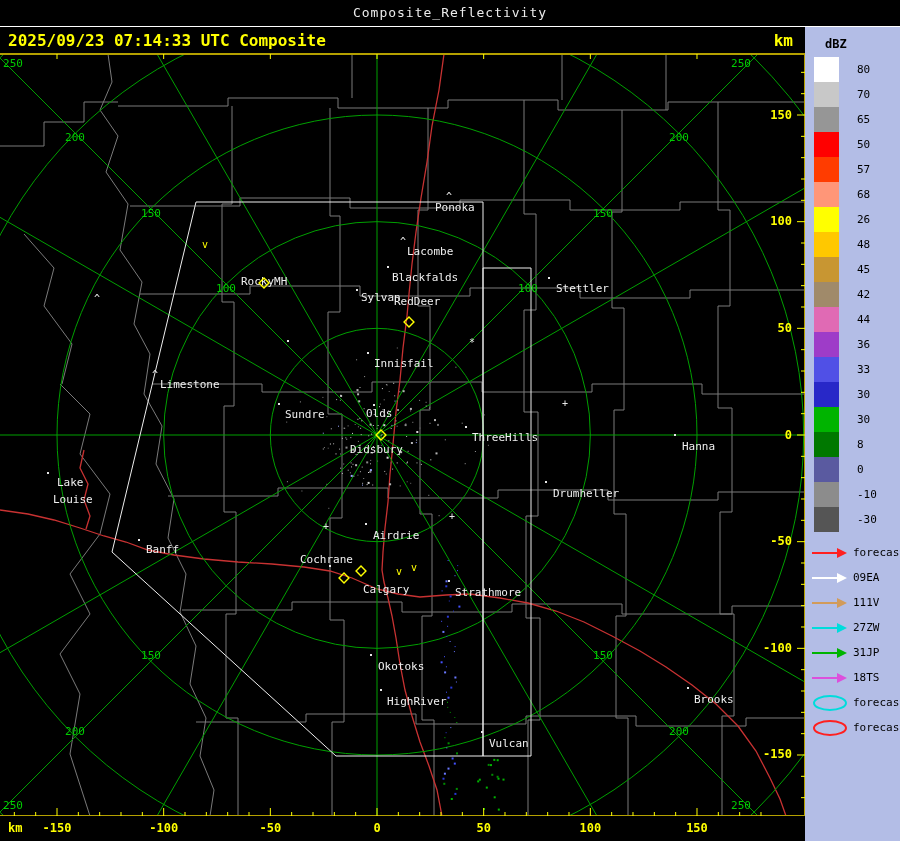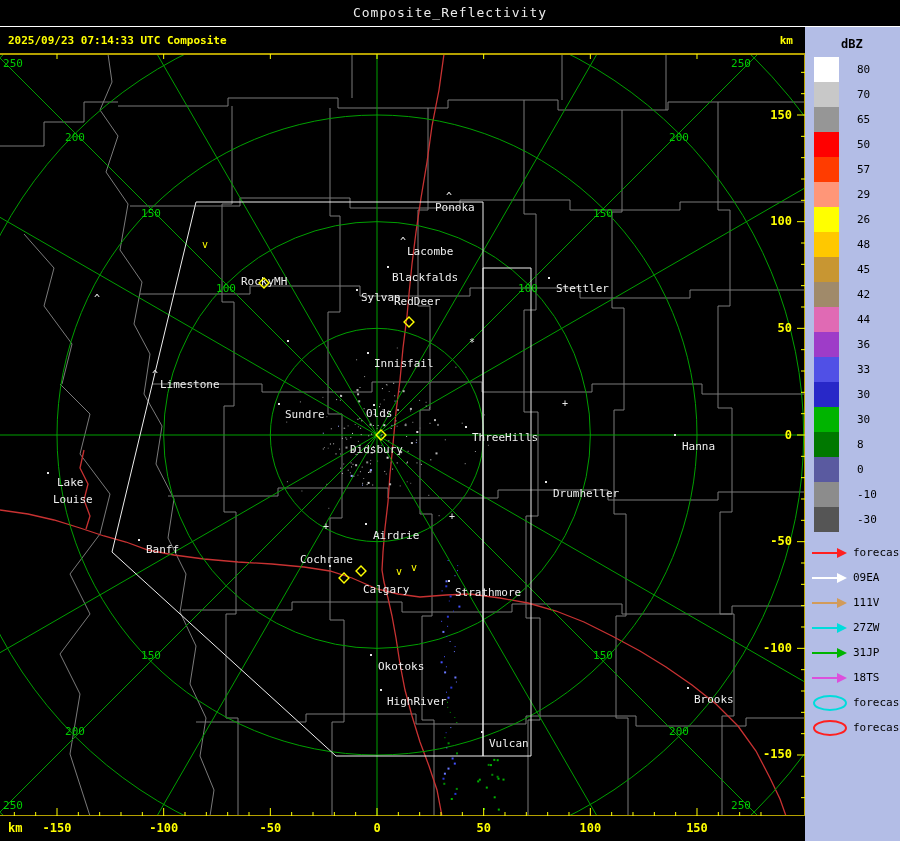--- a/index.html
+++ b/index.html
@@ -3,29 +3,29 @@
 <meta charset="utf-8">
 <style>
   html,body{margin:0;padding:0;background:#000;}
   body{font-family:"DejaVu Sans Mono",monospace;}
   .app{width:900px;height:841px;background:#000;position:relative;overflow:hidden;}
   .title-bar{height:26px;border-bottom:1px solid #ffffff;color:#ececec;font-size:13px;
              text-align:center;line-height:26px;letter-spacing:1px;}
   .content{display:flex;height:814px;}
   .left-col{width:805px;display:flex;flex-direction:column;background:#000;}
   .ts-bar{height:26px;border-bottom:1px solid #b4a000;display:flex;justify-content:space-between;
-          align-items:center;padding:0 12px 0 8px;color:#ffff00;font-size:11px;font-weight:bold;}
+          align-items:center;padding:0 12px 0 8px;color:#ffff00;font-size:16px;font-weight:bold;}
   #map{display:block;background:#000;}
   #map text{font-family:"DejaVu Sans Mono",monospace;}
   .bottom-axis{position:relative;height:25px;color:#ffff00;font-size:12px;font-weight:bold;background:#000;}
   .bottom-axis span{position:absolute;top:5px;white-space:nowrap;}
   .bottom-axis .unit{left:8px;}
   .bottom-axis .val{transform:translateX(-50%);}
   .sidebar{width:95px;background:#b3bde6;color:#000;overflow:hidden;}
-  .scale-title{font-size:12px;font-weight:bold;margin:10px 0 6px 36px;}
+  .scale-title{font-size:12px;font-weight:bold;margin:10px 0 6px 20px;}
   .scale-row{display:flex;align-items:center;height:25px;}
   .swatch{width:25px;height:25px;margin-left:9px;flex:none;}
   .scale-label{margin-left:18px;font-size:11px;}
   #tracks{margin-top:8px;}
   .track-row{display:flex;align-items:center;height:25px;}
   .track-icon{margin-left:5px;flex:none;}
   .track-label{margin-left:3px;font-size:11px;}
 </style>
 </head>
 <body>
@@ -532,21 +532,21 @@
           <div class="scale-row">
             <span class="swatch" style="background: rgb(255, 0, 0);"></span>
             <span class="scale-label">50</span>
           </div>
           <div class="scale-row">
             <span class="swatch" style="background: rgb(255, 60, 0);"></span>
             <span class="scale-label">57</span>
           </div>
           <div class="scale-row">
             <span class="swatch" style="background: rgb(255, 150, 120);"></span>
-            <span class="scale-label">29</span>
+            <span class="scale-label">68</span>
           </div>
           <div class="scale-row">
             <span class="swatch" style="background: rgb(255, 255, 0);"></span>
             <span class="scale-label">26</span>
           </div>
           <div class="scale-row">
             <span class="swatch" style="background: rgb(255, 200, 0);"></span>
             <span class="scale-label">48</span>
           </div>
           <div class="scale-row">

